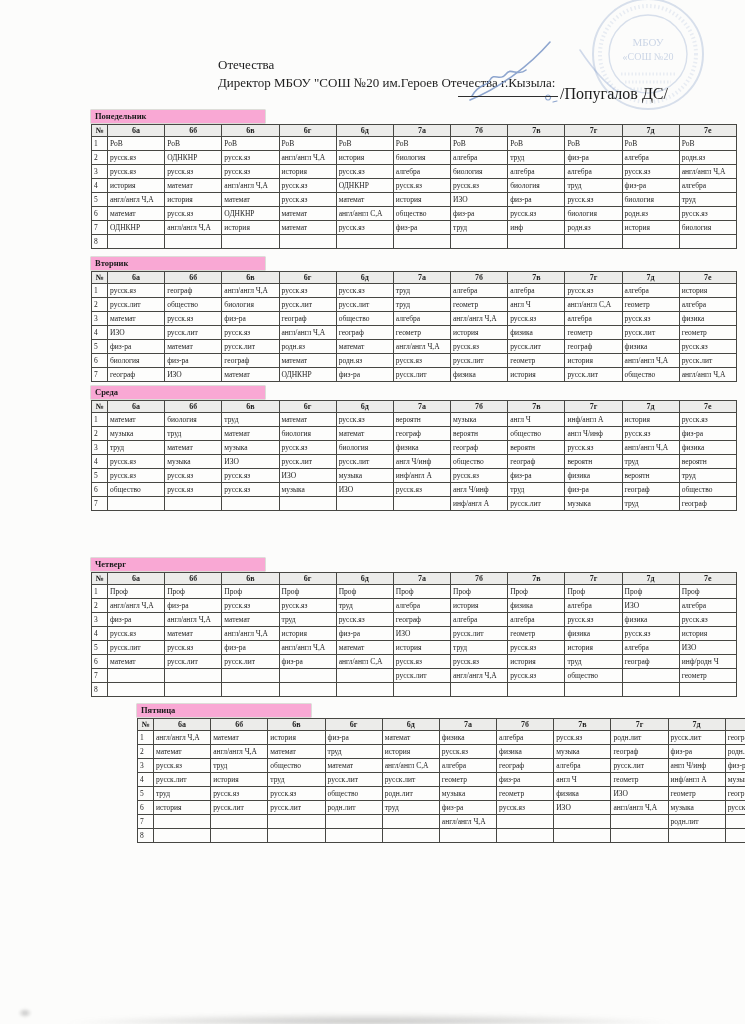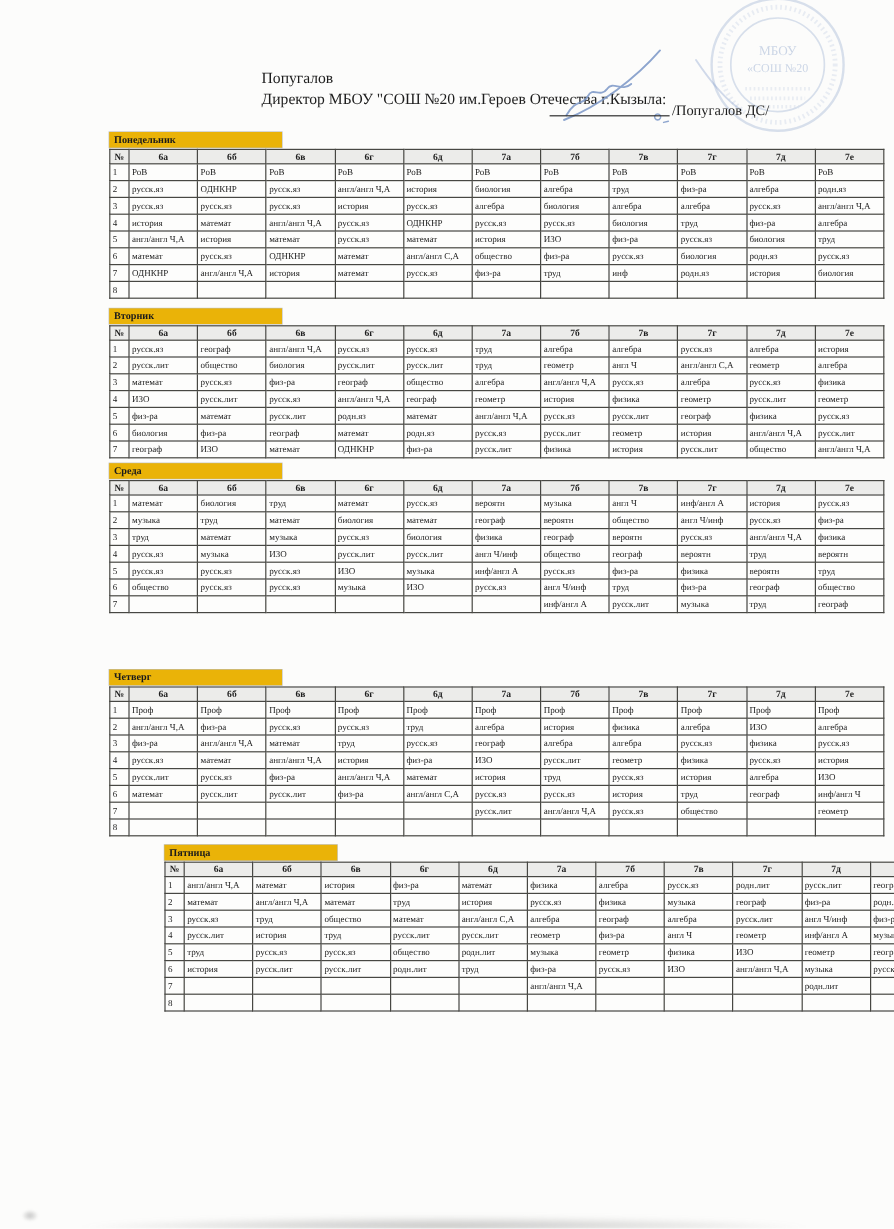--- a/index.html
+++ b/index.html
@@ -8,28 +8,28 @@
     width:745px;height:1024px;
     background:#fcfcfb;
     overflow:hidden;
     font-family:"Liberation Serif","DejaVu Serif",serif;
     color:#1d1d1d;
   }
   
   .approve{position:absolute;left:218px;top:57px;font-size:13px;}
   .director{position:absolute;left:218px;top:75px;font-size:13px;}
   .sig-underline{position:absolute;left:458px;top:96px;width:100px;border-bottom:1.2px solid #2e2e2e;}
-  .sig-name{position:absolute;left:560px;top:85px;font-size:12px;}
+  .sig-name{position:absolute;left:560px;top:85px;font-size:16px;}
   .sig-svg{position:absolute;left:430px;top:40px;pointer-events:none;}
   .stamp-svg{position:absolute;left:575px;top:-4px;pointer-events:none;opacity:.85;}
   
   .day-block{position:absolute;left:91px;width:646px;}
   .day-banner{
-    width:144px;height:13px;line-height:13px;
-    background:#eab308;color:#1b1b1b;
+    width:174px;height:13px;line-height:13px;
+    background:#f9a8d4;color:#1b1b1b;
     font-size:8.5px;font-weight:bold;
     padding-left:4px;box-sizing:border-box;
     box-shadow:0 0 0 .5px #bdbdb6;
     margin-bottom:1px;
   }
   table.sched{
     border-collapse:collapse;table-layout:fixed;width:646px;
     background:#fdfdfc;
   }
   table.sched th, table.sched td{
@@ -69,21 +69,21 @@
       <circle cx="73" cy="58" r="48" stroke-width="4" stroke-dasharray="1.5,2.5" opacity="0.55"></circle>
       <circle cx="73" cy="58" r="39" stroke-width="1.4"></circle>
       <path d="M46,78 h54 M50,86 h46 M55,93 h36" stroke-width="3" stroke-dasharray="1.5,2" opacity="0.5"></path>
     </g>
     <g fill="#9db1d2" opacity="0.6" font-family="Liberation Serif, serif" text-anchor="middle">
       <text x="73" y="50" font-size="11">МБОУ</text>
       <text x="73" y="64" font-size="10">«СОШ №20</text>
     </g>
   </svg>
 
-  <div class="approve">Попугалов</div>
+  <div class="approve">Отечества</div>
   <div class="director">Директор МБОУ "СОШ №20 им.Героев Отечества г.Кызыла:</div>
 
   <svg class="sig-svg" width="190" height="75" viewBox="0 0 190 75">
     <g stroke="#7b97c7" fill="none" stroke-width="1.6" opacity="0.85" stroke-linecap="round">
       <path d="M120,2 C100,25 70,48 40,60"></path>
       <path d="M42,56 c8,-14 14,-8 18,-16 c4,-8 10,2 16,-6 c5,-7 12,3 20,-4"></path>
       <path d="M118,60 a2.5,2.5 0 1,1 0.1,0 M123,62 l4,-1" stroke-width="1.2"></path>
       <path d="M150,10 c12,18 26,34 38,42" opacity="0.4"></path>
     </g>
   </svg>
@@ -619,21 +619,21 @@
               <td class="">математ</td>
               <td class="">русск.лит</td>
               <td class="">русск.лит</td>
               <td class="">физ-ра</td>
               <td class="">англ/англ С,А</td>
               <td class="">русск.яз</td>
               <td class="">русск.яз</td>
               <td class="">история</td>
               <td class="">труд</td>
               <td class="">географ</td>
-              <td class="">инф/англ Ч</td>
+              <td class="">инф/родн Ч</td>
             </tr>
             <tr>
               <td class="num">7</td>
               <td class=""></td>
               <td class=""></td>
               <td class=""></td>
               <td class=""></td>
               <td class=""></td>
               <td class="">русск.лит</td>
               <td class="">англ/англ Ч,А</td>

